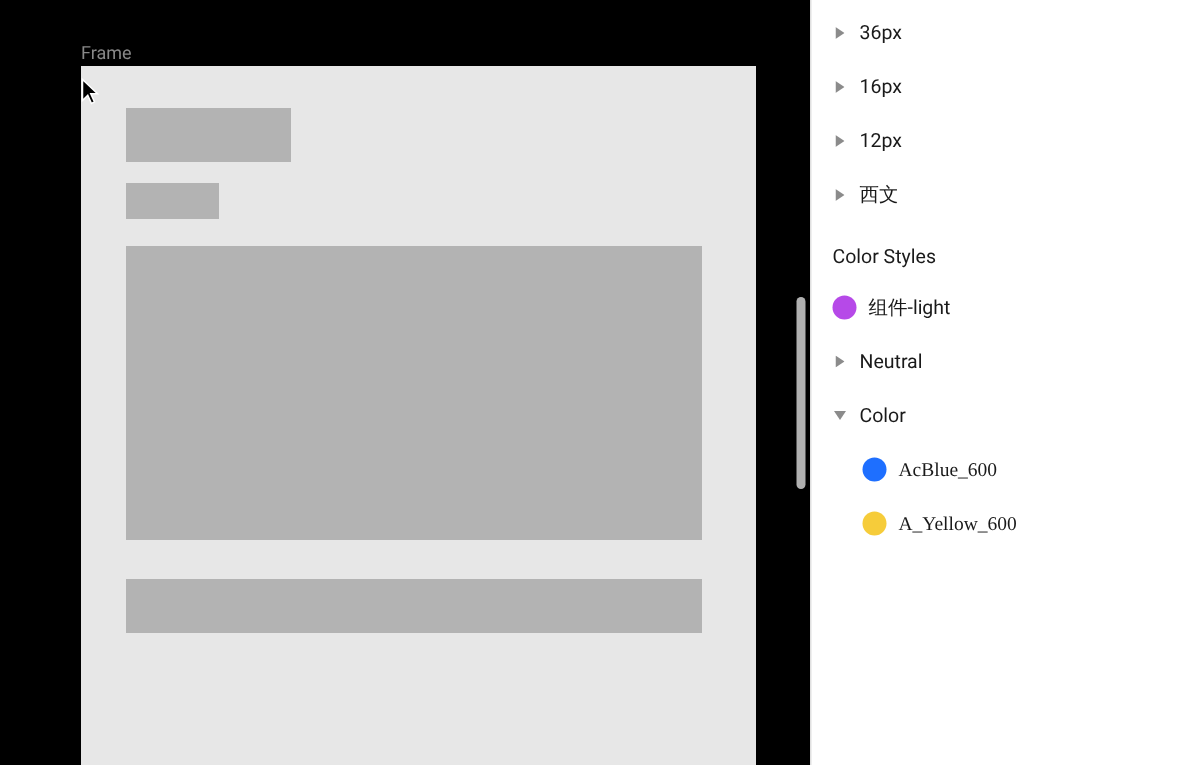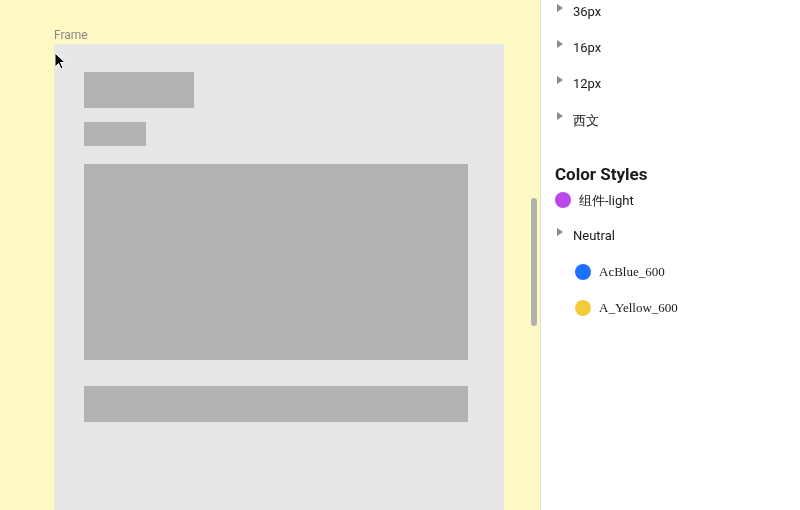--- a/index.html
+++ b/index.html
@@ -13,21 +13,21 @@
     color: #1a1a1a;
   }
   .app {
     display: flex;
     width: 800px;
     height: 510px;
   }
   
   .canvas {
     flex: 0 0 540px;
-    background: #fef9c3;
+    background: #000000;
     position: relative;
     box-sizing: border-box;
     padding-left: 32px;
   }
   .frame-label {
     position: absolute;
     top: 28px;
     left: 54px;
     color: #888;
     font-size: 12px;
@@ -76,21 +76,21 @@
   .panel {
     flex: 1 1 auto;
     background: #ffffff;
     border-left: 1px solid #e0e0e0;
     padding: 4px 0 0 14px;
     box-sizing: border-box;
     overflow: hidden;
   }
   .row {
     display: flex;
-    align-items: flex-start;
+    align-items: center;
     height: 36px;
     gap: 8px;
     cursor: default;
   }
   .row .caret {
     width: 10px;
     display: flex;
     justify-content: center;
     color: #8b8b8b;
   }
@@ -99,22 +99,22 @@
     width: 16px;
     height: 16px;
     border-radius: 50%;
     flex: 0 0 16px;
   }
   .row .label {
     font-size: 13px;
     color: #1a1a1a;
   }
   .section-title {
-    font-weight: 700;
-    font-size: 17px;
+    font-weight: 400;
+    font-size: 13px;
     margin: 16px 0 8px 0;
   }
   .indent-1 { padding-left: 20px; font-family: Liberation Serif, serif; }
   .color-purple { background: #b649e8; }
   .color-blue   { background: #1e6fff; }
   .color-yellow { background: #f6cc3a; }
 </style>
 </head>
 <body>
 
@@ -182,20 +182,28 @@
 
     <div class="row">
       <span class="caret">
           <svg width="6" height="8">
             <path d="M0 0 L6 4 L0 8 Z" fill="#8b8b8b"></path>
           </svg>
         </span>
       <span class="label">Neutral</span>
     </div>
 
+    <div class="row">
+      <span class="caret">
+          <svg width="8" height="6">
+            <path d="M0 0 L8 0 L4 6 Z" fill="#8b8b8b"></path>
+          </svg>
+        </span>
+      <span class="label">Color</span>
+    </div>
 
     <div class="row indent-1">
       <span class="swatch color-blue"></span>
       <span class="label">AcBlue_600</span>
     </div>
 
     <div class="row indent-1">
       <span class="swatch color-yellow"></span>
       <span class="label">A_Yellow_600</span>
     </div>

